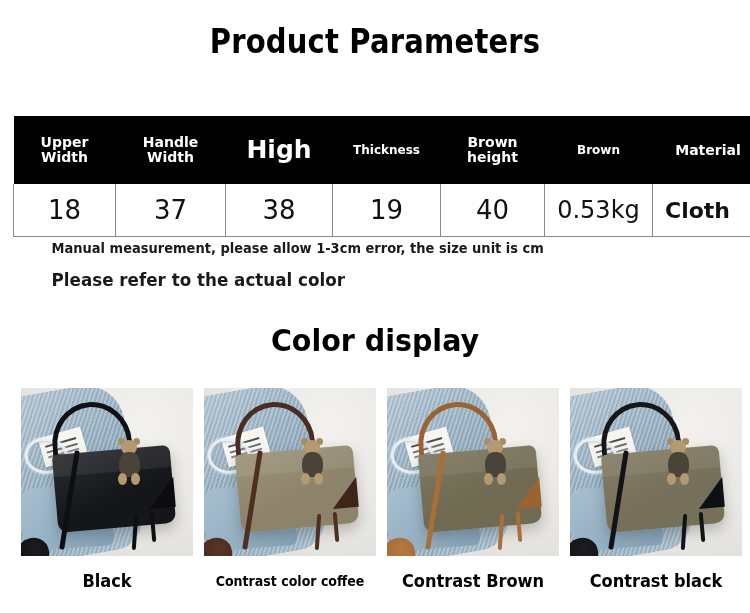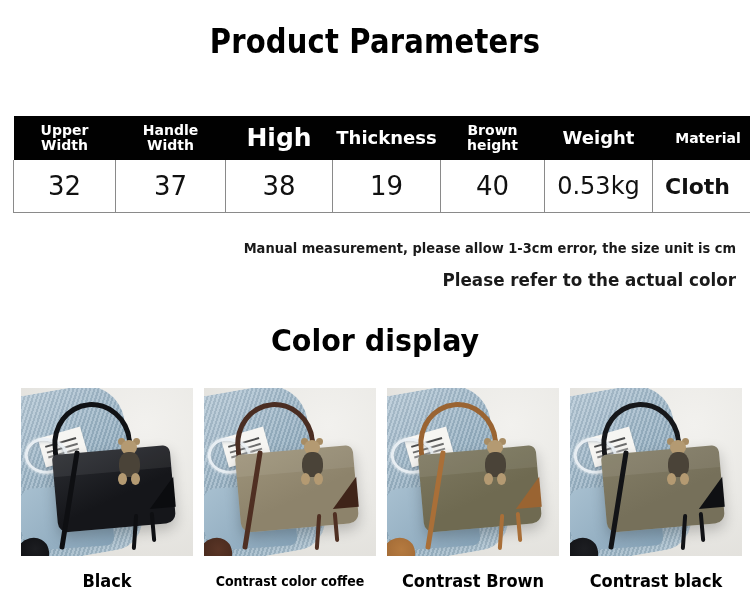--- a/index.html
+++ b/index.html
@@ -53,30 +53,30 @@
     table-layout: fixed;
   }
   .param-table th {
     background: #010101;
     color: #ffffff;
     height: 44px;
     font-family: "DejaVu Sans", sans-serif;
     font-weight: 700;
     font-size: 14px;
     line-height: 1.05;
-    padding: 0 2px;
+    padding: 12px 2px;
     border: 0;
     vertical-align: middle;
     text-align: center;
   }
   .param-table th.big {
     font-size: 25px;
   }
   .param-table th.mid {
-    font-size: 18px;
+    font-size: 12px;
   }
   .param-table td {
     height: 52px;
     border: 1px solid #8a8a8a;
     border-top: none;
     text-align: center;
     vertical-align: middle;
     background: #ffffff;
     font-family: "DejaVu Sans", sans-serif;
     font-size: 26px;
@@ -94,21 +94,21 @@
   }
   .param-table tr.data-row td:first-child { border-left: 1px solid #8a8a8a; }
   .param-table tr.data-row td:last-child { border-right: 1px solid #8a8a8a; }
 
   
   .note-wrap {
     position: absolute;
     left: 0;
     top: 240px;
     width: 736px;
-    text-align: right;
+    text-align: left;
   }
   .note {
     font-family: "DejaVu Sans", sans-serif;
     font-weight: 700;
     color: #1a1a1a;
     transform: scaleX(0.93);
     transform-origin: right center;
   }
   .note-1 { font-size: 14px; margin-bottom: 13px; }
   .note-2 { font-size: 18px; }
@@ -322,27 +322,27 @@
 <div class="page-title">Product Parameters</div>
 
 <table class="param-table">
   <thead>
     <tr>
       <th style="width:98px">Upper Width</th>
       <th style="width:106px">Handle Width</th>
       <th style="width:103px" class="big">High</th>
       <th style="width:104px" class="mid">Thickness</th>
       <th style="width:100px">Brown height</th>
-      <th style="width:104px" class="mid">Weight</th>
+      <th style="width:104px" class="mid">Brown</th>
       <th style="width:107px">Material</th>
     </tr>
   </thead>
   <tbody>
     <tr class="data-row">
-      <td>32</td>
+      <td>18</td>
       <td>37</td>
       <td>38</td>
       <td>19</td>
       <td>40</td>
       <td class="kg">0.53kg</td>
       <td class="material">Cloth</td>
     </tr>
   </tbody>
 </table>
 

